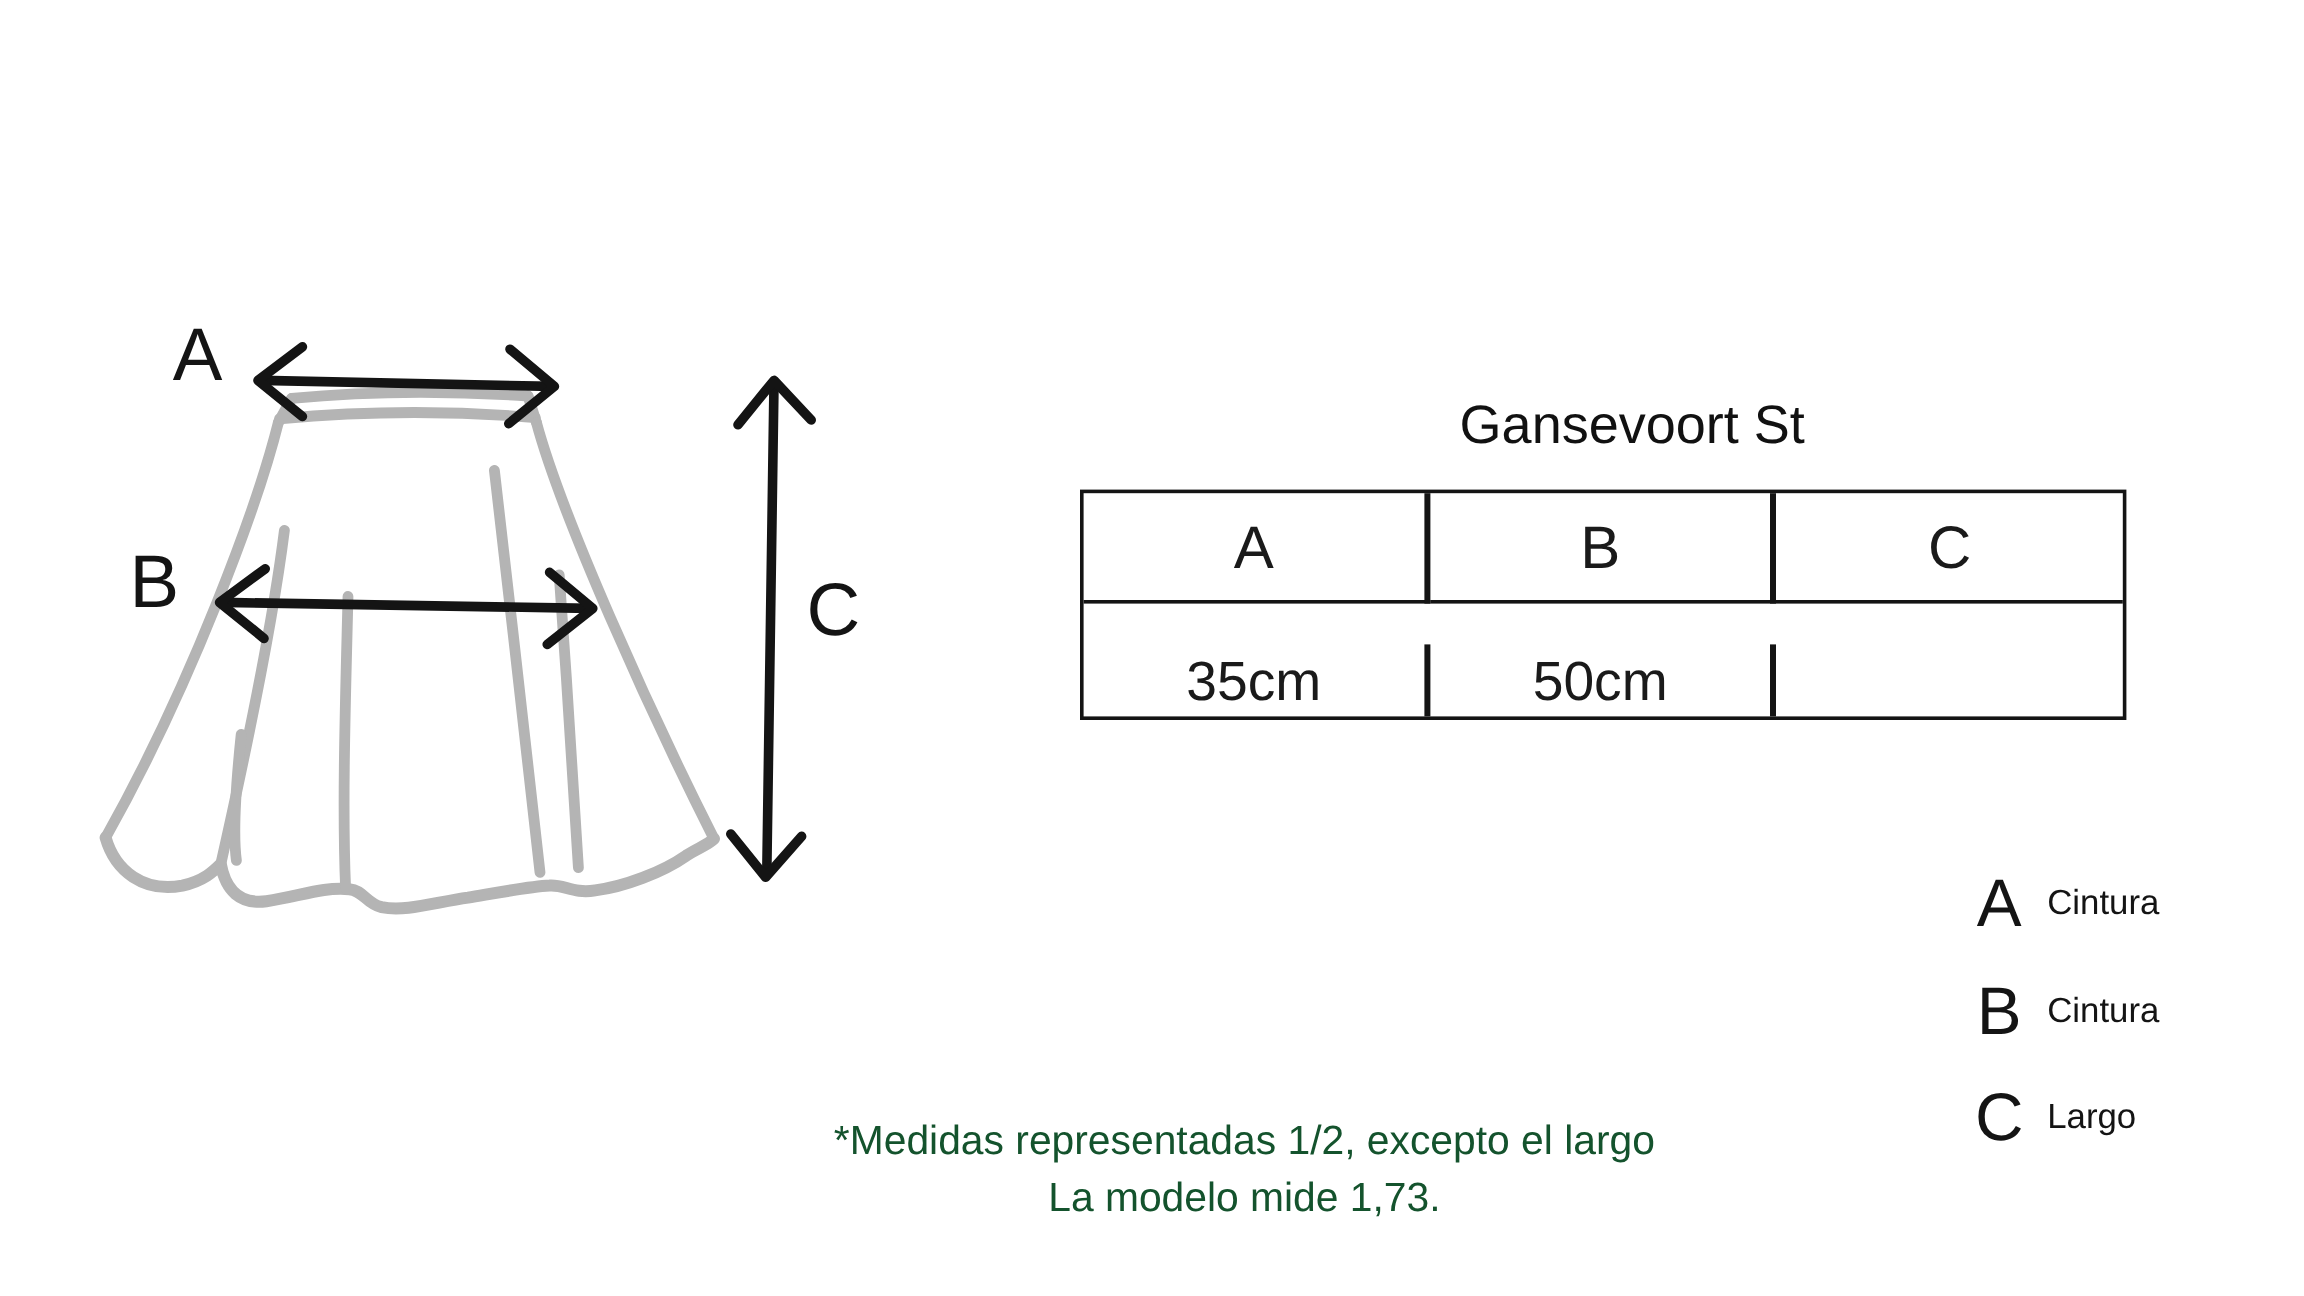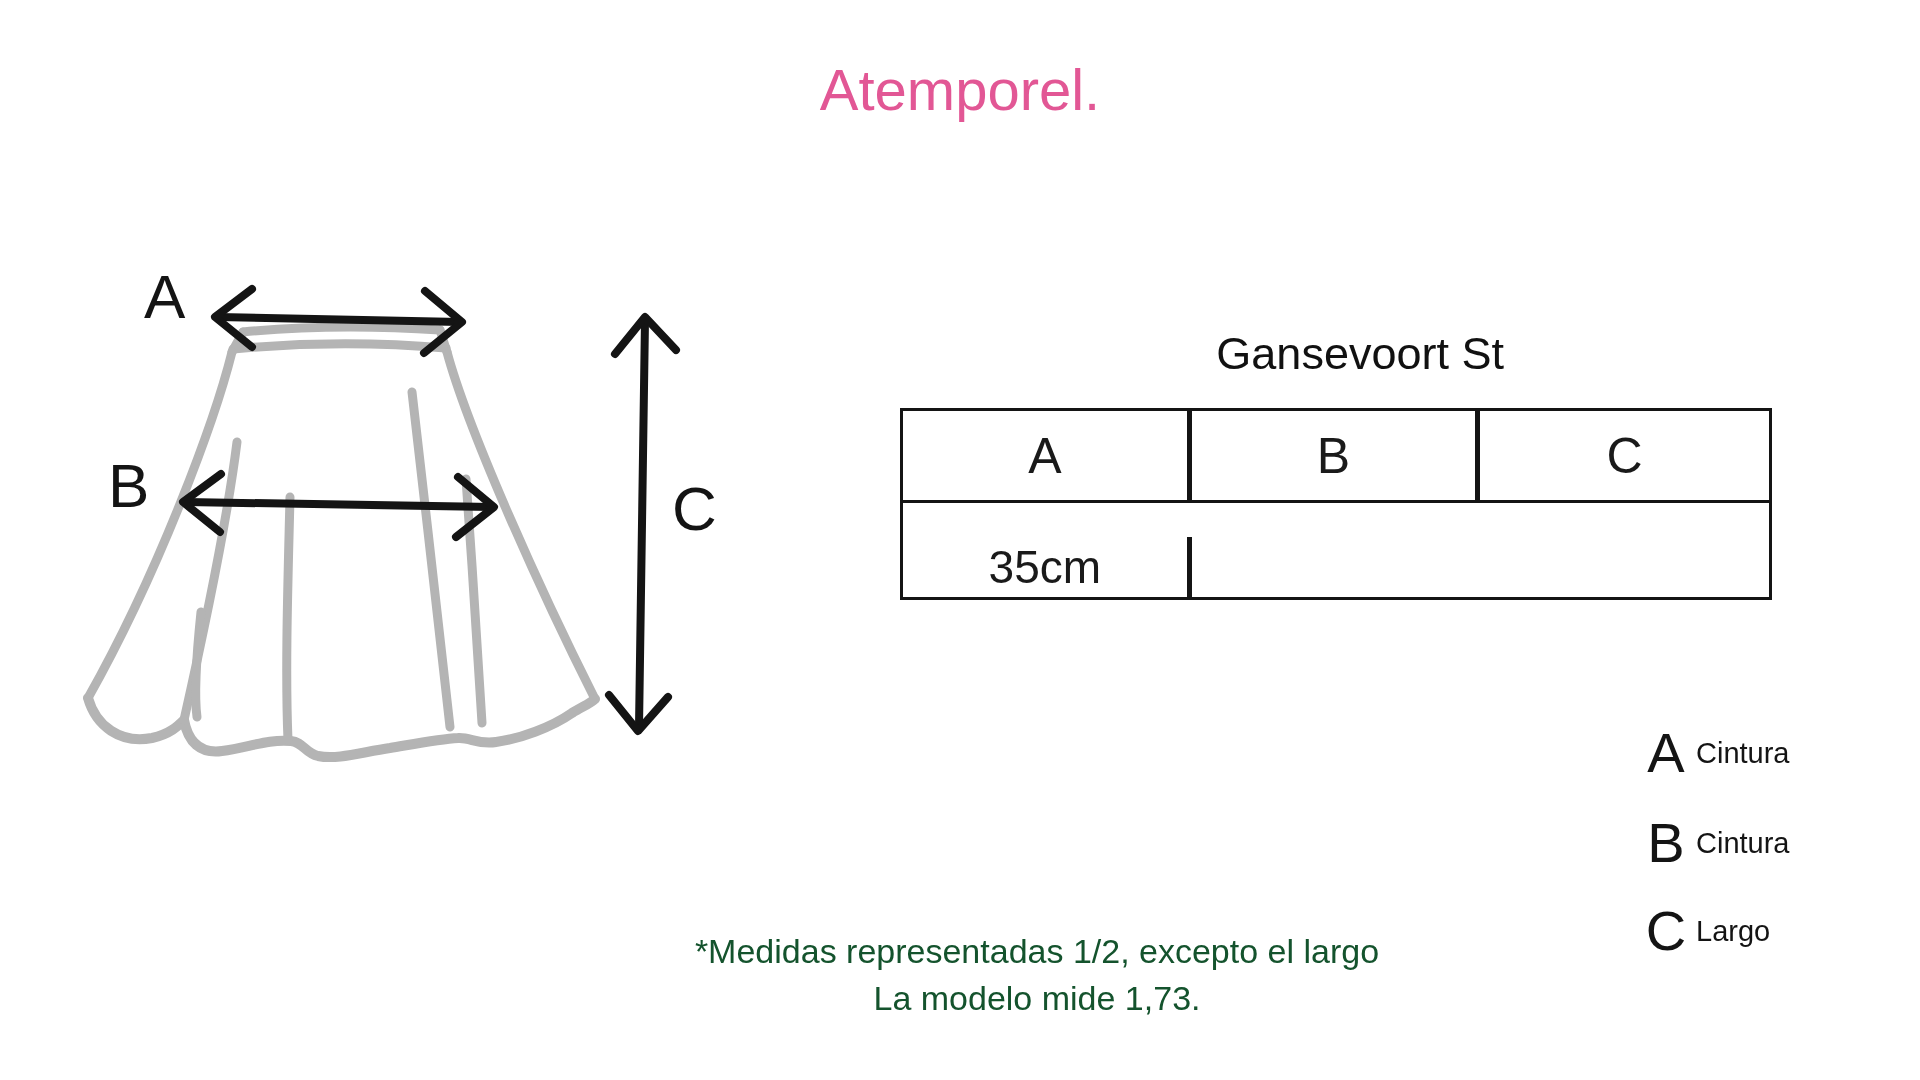--- a/index.html
+++ b/index.html
@@ -34,30 +34,29 @@
   .size-table .cell.last-col{border-right:none;}
   .size-table .cell.data-row{border-bottom:none;margin-top:34px;}
   .size-table .cell.header{font-size:50px;}
   .size-table .cell.value{font-size:46px;}
   
   .legend-row{display:flex;align-items:center;height:62px;}
   .legend-a{left:1640px;top:722px;}
   .legend-b{left:1640px;top:812px;}
   .legend-c{left:1640px;top:900px;}
   .legend-key{width:52px;text-align:center;font-size:56px;color:#141414;line-height:1;}
-  .legend-label{margin-left:4px;font-size:29px;color:#141414;}
+  .legend-label{margin-left:14px;font-size:29px;color:#141414;}
   
   .footnote{left:600px;top:928px;width:874px;text-align:center;font-size:34px;line-height:47px;color:#14532d;}
 </style>
 </head>
 <body>
 
 <div class="page">
 
-  <div class="abs brand-title">Atemporel.</div>
 
   <svg class="abs sketch-svg" viewBox="0 0 1920 1080" aria-hidden="true">
 
     <g stroke="#b4b4b4" stroke-width="9" fill="none" stroke-linecap="round" stroke-linejoin="round">
 
       <path d="M 243,332 Q 335,323 440,330"></path>
       <path d="M 233,349 Q 340,339 446,348"></path>
       <path d="M 243,332 L 232,352"></path>
       <path d="M 440,330 L 447,352"></path>
 
@@ -95,20 +94,21 @@
   <div class="abs measure-letter letter-a">A</div>
   <div class="abs measure-letter letter-b">B</div>
   <div class="abs measure-letter letter-c">C</div>
 
   <div class="abs table-title">Gansevoort St</div>
   <div class="abs size-table">
     <div class="cell header">A</div>
     <div class="cell header">B</div>
     <div class="cell header last-col">C</div>
     <div class="cell value data-row">35cm</div>
+    <div class="cell value data-row">50cm</div>
   </div>
 
   <div class="abs legend-row legend-a">
     <span class="legend-key">A</span>
     <span class="legend-label">Cintura</span>
   </div>
   <div class="abs legend-row legend-b">
     <span class="legend-key">B</span>
     <span class="legend-label">Cintura</span>
   </div>

